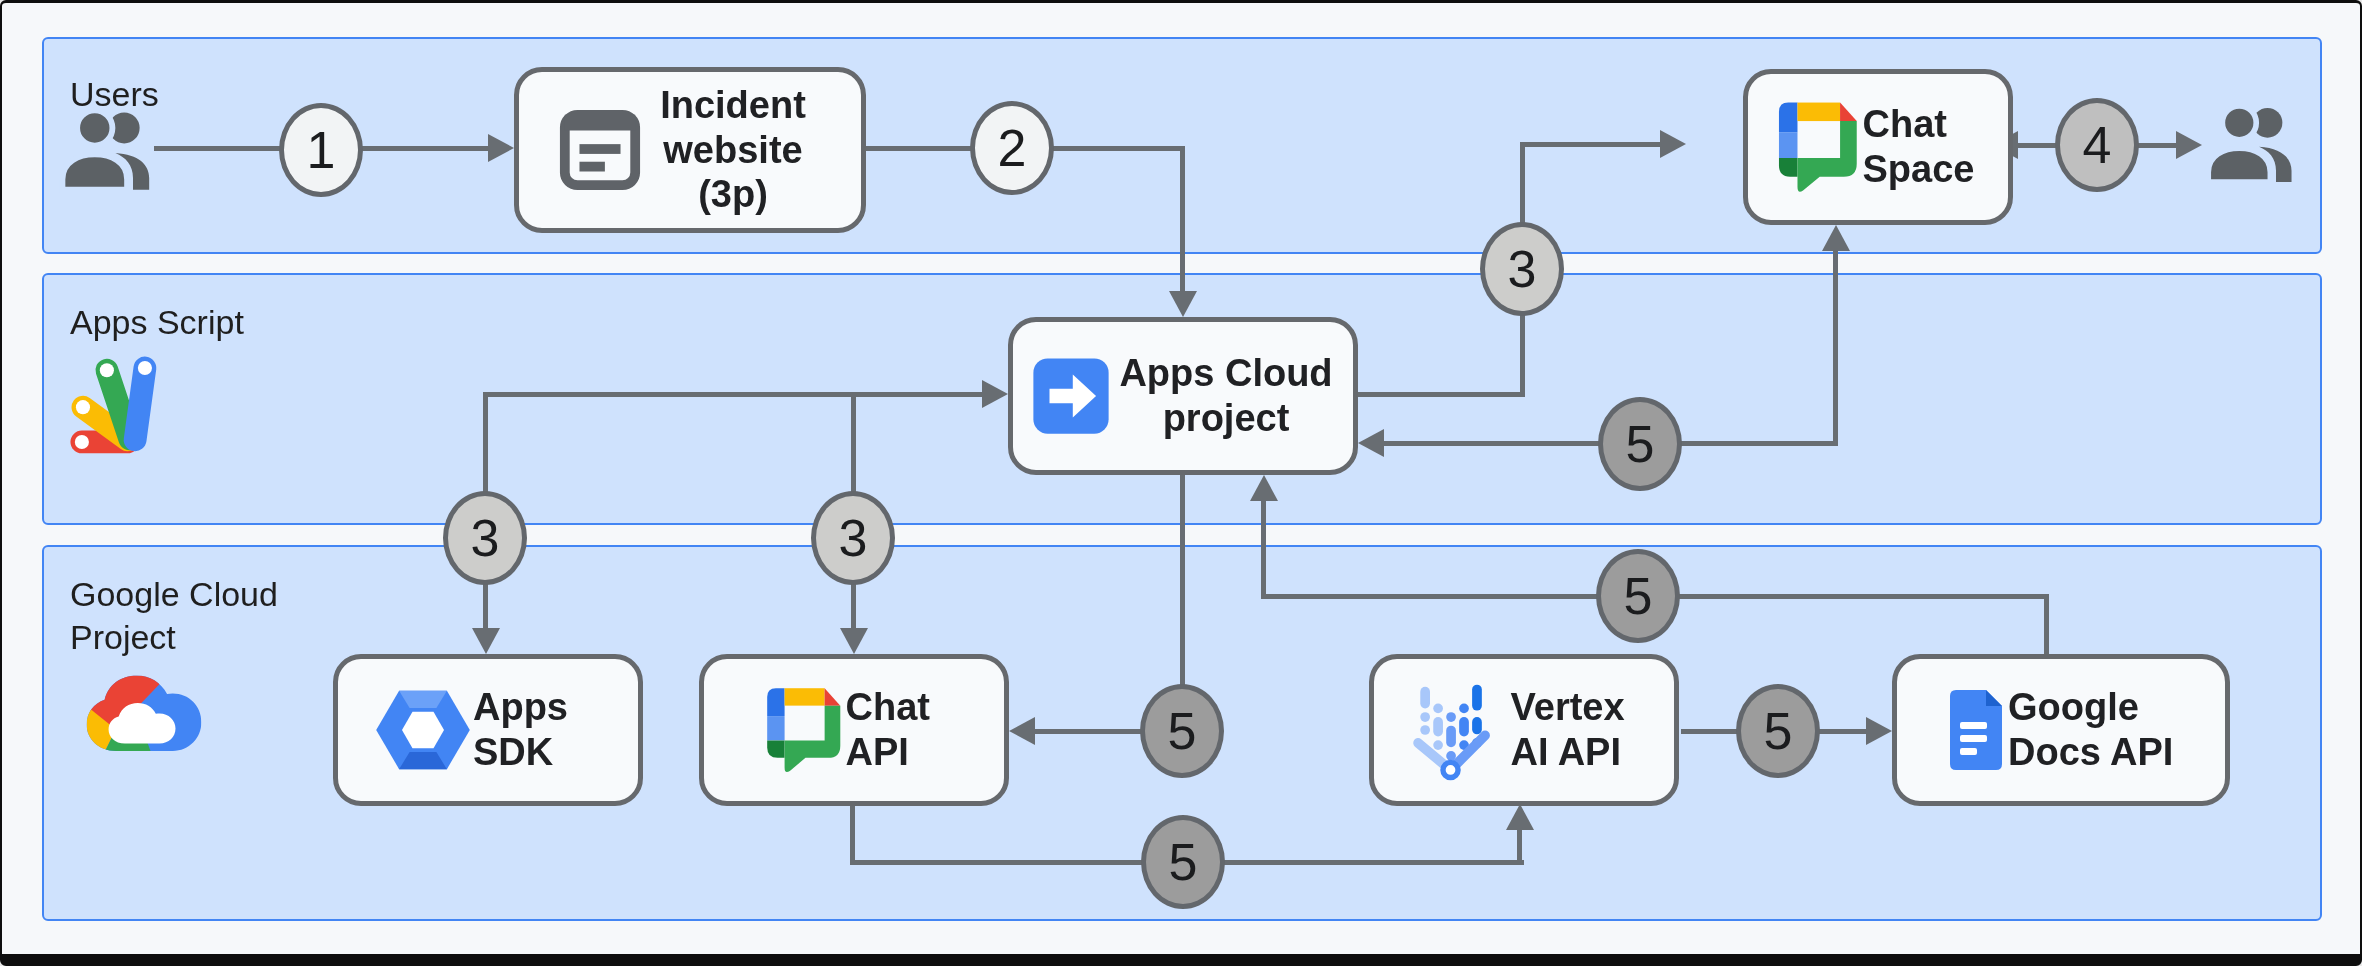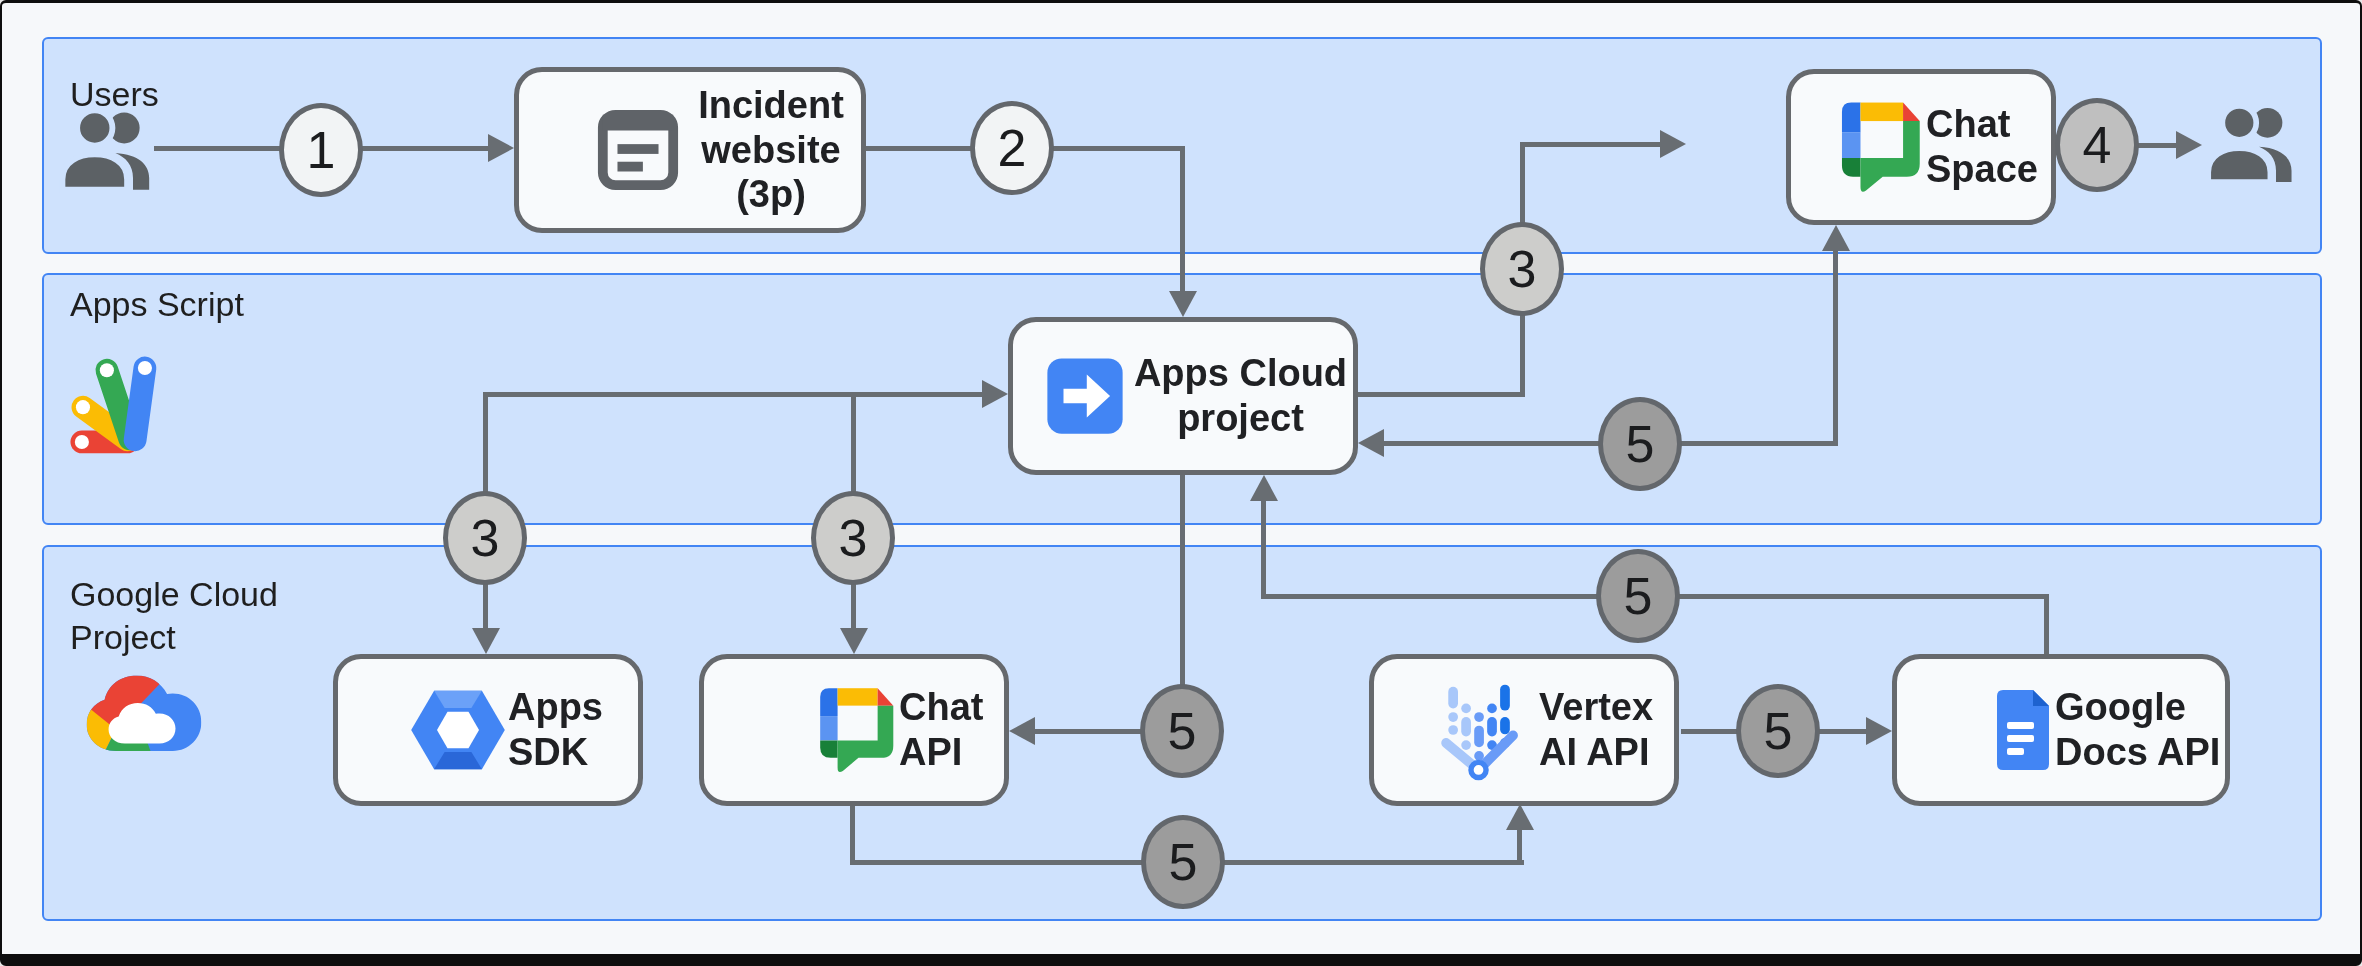--- a/index.html
+++ b/index.html
@@ -10,21 +10,21 @@
   }
   *{box-sizing:border-box;margin:0;padding:0}
   body{background:#e9e9e9;font-family:"Liberation Sans",sans-serif;color:var(--text)}
   .frame{position:relative;width:2362px;height:966px;background:var(--frame-bg);
     border:2px solid var(--frame-edge);border-top-width:3px;border-bottom-width:12px;
     border-radius:6px;overflow:hidden}
   .band{position:absolute;left:40px;width:2280px;background:var(--band-fill);
     border:2px solid var(--band-border);border-radius:6px}
   .band-label{position:absolute;font-size:34px;color:#1f1f1f;line-height:1.25}
   .node{position:absolute;background:var(--node-fill);border:5px solid var(--node-border);
-    border-radius:28px;display:flex;align-items:center;justify-content:flex-end;z-index:3}
+    border-radius:28px;display:flex;align-items:center;justify-content:center;z-index:3}
   .nlabel{font-size:38px;font-weight:bold;line-height:1.18;color:var(--text)}
   .nicon{display:flex;align-items:center;justify-content:center}
   .lh,.lv{position:absolute;background:var(--line);z-index:2}
   .lh{height:5px}
   .lv{width:5px}
   .ah{position:absolute;width:0;height:0;z-index:2}
   .ah.r{border-top:14px solid transparent;border-bottom:14px solid transparent;border-left:26px solid var(--line)}
   .ah.l{border-top:14px solid transparent;border-bottom:14px solid transparent;border-right:26px solid var(--line)}
   .ah.d{border-left:14px solid transparent;border-right:14px solid transparent;border-top:26px solid var(--line)}
   .ah.u{border-left:14px solid transparent;border-right:14px solid transparent;border-bottom:26px solid var(--line)}
@@ -38,21 +38,21 @@
 </head>
 <body>
 
 <div class="frame">
 
   <div class="band" style="top:34px;height:217px"></div>
   <div class="band" style="top:270px;height:252px"></div>
   <div class="band" style="top:542px;height:376px"></div>
 
   <div class="band-label" style="left:68px;top:70px">Users</div>
-  <div class="band-label" style="left:68px;top:280px">Apps Script</div>
+  <div class="band-label" style="left:68px;top:298px">Apps Script</div>
   <div class="band-label" style="left:68px;top:570px;width:270px">Google Cloud Project</div>
 
   <div class="bicon" style="left:56px;top:104px">
     <svg width="100" height="86" viewBox="0 0 68 58">
       <circle cx="45" cy="14" r="10.5" fill="#5c6165"></circle>
       <path d="M51 56 v-8 c0-9 -5-14 -12-17 c16 1 23 8 23 17 v8 z" fill="#5c6165"></path>
       <circle cx="25" cy="14" r="12" fill="#5c6165" stroke="#cfe2fd" stroke-width="4"></circle>
       <path d="M3 56 v-7 c0-12 11-17 22-17 s22 5 22 17 v7 z" fill="#5c6165" stroke="#cfe2fd" stroke-width="4"></path>
     </svg>
   </div>
@@ -143,21 +143,21 @@
       <svg width="86" height="86" viewBox="0 0 88 88">
         <rect x="8" y="8" width="72" height="72" rx="13" fill="none" stroke="#5f6368" stroke-width="10"></rect>
         <path d="M8 8 h72 v16 h-72 z" fill="#5f6368"></path>
         <rect x="23" y="38" width="42" height="10" fill="#5f6368"></rect>
         <rect x="23" y="56" width="26" height="10" fill="#5f6368"></rect>
       </svg>
     </span>
     <span class="nlabel" style="width:180px;text-align:center">Incident website (3p)</span>
   </div>
 
-  <div class="node" style="left:1784px;top:66px;width:270px;height:156px">
+  <div class="node" style="left:1741px;top:66px;width:270px;height:156px">
     <span class="nicon">
       <svg width="94" height="100" viewBox="0 0 48 54">
         <path d="M14 3 H9 Q4 3 4 8 V19 H14 Z" fill="#2b72e8"></path>
         <rect x="4" y="19" width="10" height="14" fill="#5b94f2"></rect>
         <path d="M4 33 H14 V43 H10 Q4 43 4 37 Z" fill="#188038"></path>
         <rect x="14" y="3" width="23" height="10" fill="#fbbc05"></rect>
         <polygon points="37,3 46,13 37,13" fill="#e94235"></polygon>
         <path d="M37 13 H46 V36 Q46 43 39 43 H26 L17 50.5 Q14 52.5 14 48.5 V33 H37 Z" fill="#34a853"></path>
       </svg>
     </span>

